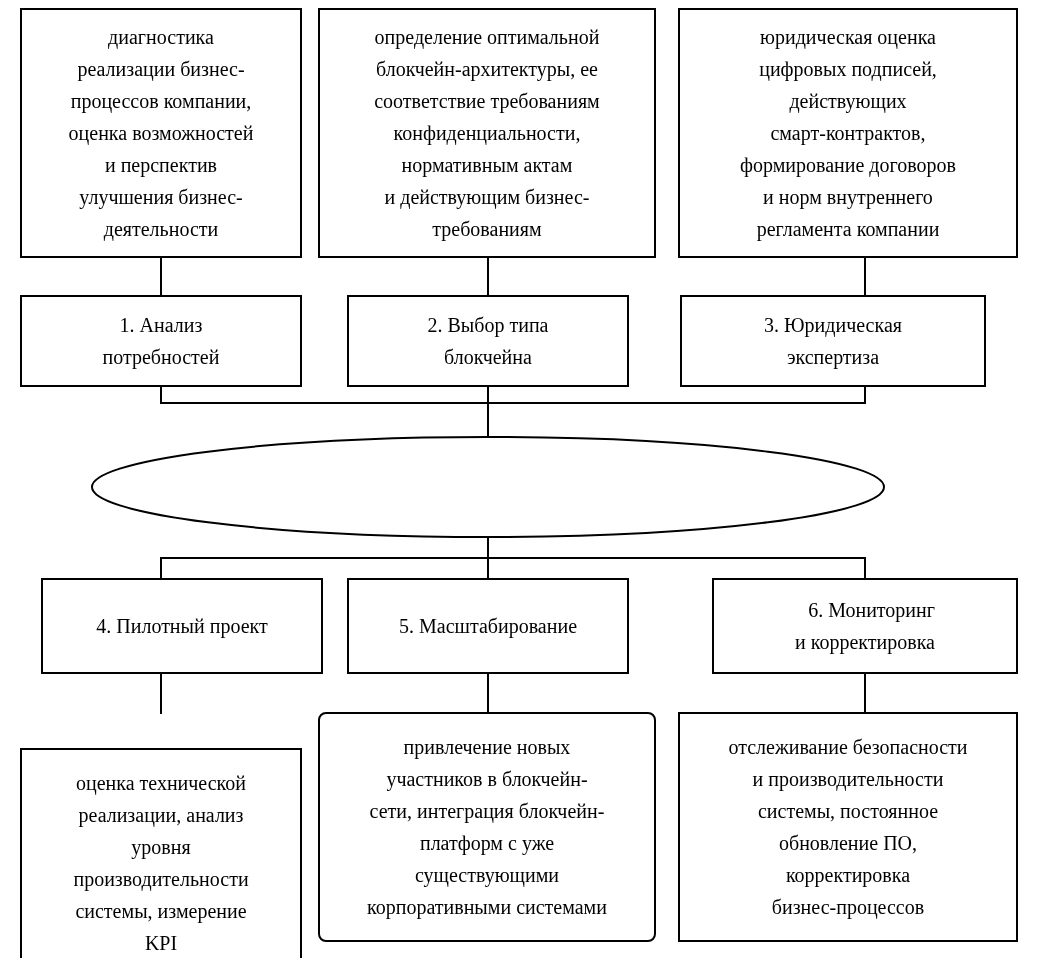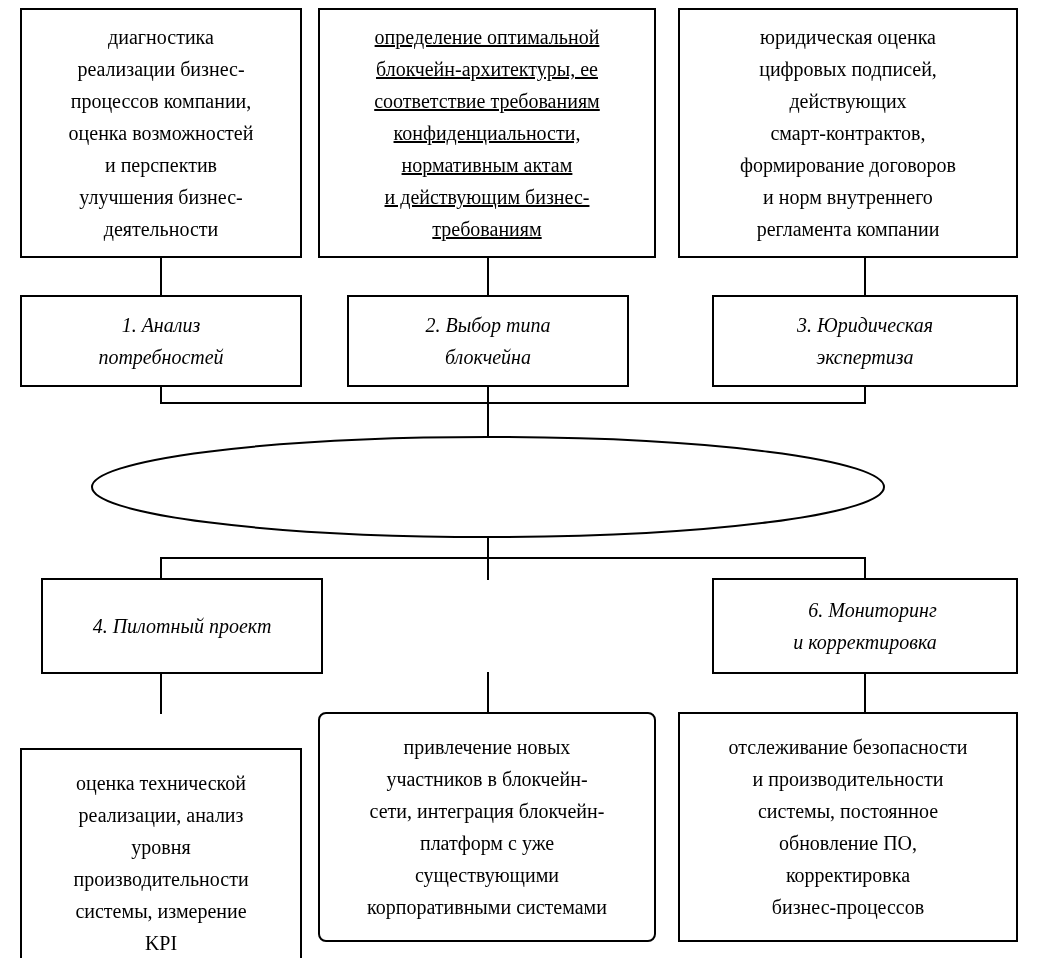--- a/index.html
+++ b/index.html
@@ -24,30 +24,29 @@
     align-items: center;
     justify-content: center;
     text-align: center;
     white-space: pre-line;
     font-size: 20px;
     line-height: 1.6;
     padding: 9px 6px;
     z-index: 2;
   }
   .stage {
-    font-style: italic;
   }
   
   .b1 { left: 20px;  top: 8px;  width: 282px; height: 250px; }
-  .b2 { left: 318px; top: 8px;  width: 338px; height: 250px; text-decoration: underline; }
+  .b2 { left: 318px; top: 8px;  width: 338px; height: 250px; }
   .b3 { left: 678px; top: 8px;  width: 340px; height: 250px; }
   
   .s1 { left: 20px;  top: 295px; width: 282px; height: 92px; }
   .s2 { left: 347px; top: 295px; width: 282px; height: 92px; }
-  .s3 { left: 712px; top: 295px; width: 306px; height: 92px; }
+  .s3 { left: 680px; top: 295px; width: 306px; height: 92px; }
   
   .s4 { left: 20px;  top: 578px; width: 282px; height: 96px; margin-left: 21px; }
   .s5 { left: 347px; top: 578px; width: 282px; height: 96px; }
   .s6 { left: 712px; top: 578px; width: 306px; height: 96px; text-align: right; }
   
   .b4 { left: 20px;  top: 712px; width: 282px; height: 230px; margin-top: 36px; }
   .b5 { left: 318px; top: 712px; width: 338px; height: 230px; border-radius: 8px; }
   .b6 { left: 678px; top: 712px; width: 340px; height: 230px; }
   
   .ellipse-text {
@@ -125,20 +124,21 @@
 
   <div class="node stage s1">1. Анализ
 потребностей</div>
   <div class="node stage s2">2. Выбор типа
 блокчейна</div>
   <div class="node stage s3">3. Юридическая
 экспертиза</div>
 
 
   <div class="node stage s4">4. Пилотный проект</div>
+  <div class="node stage s5">5. Масштабирование</div>
   <div class="node stage s6">6. Мониторинг
 и корректировка</div>
 
   <div class="node b4">оценка технической
 реализации, анализ
 уровня
 производительности
 системы, измерение
 KPI</div>
   <div class="node b5">привлечение новых

